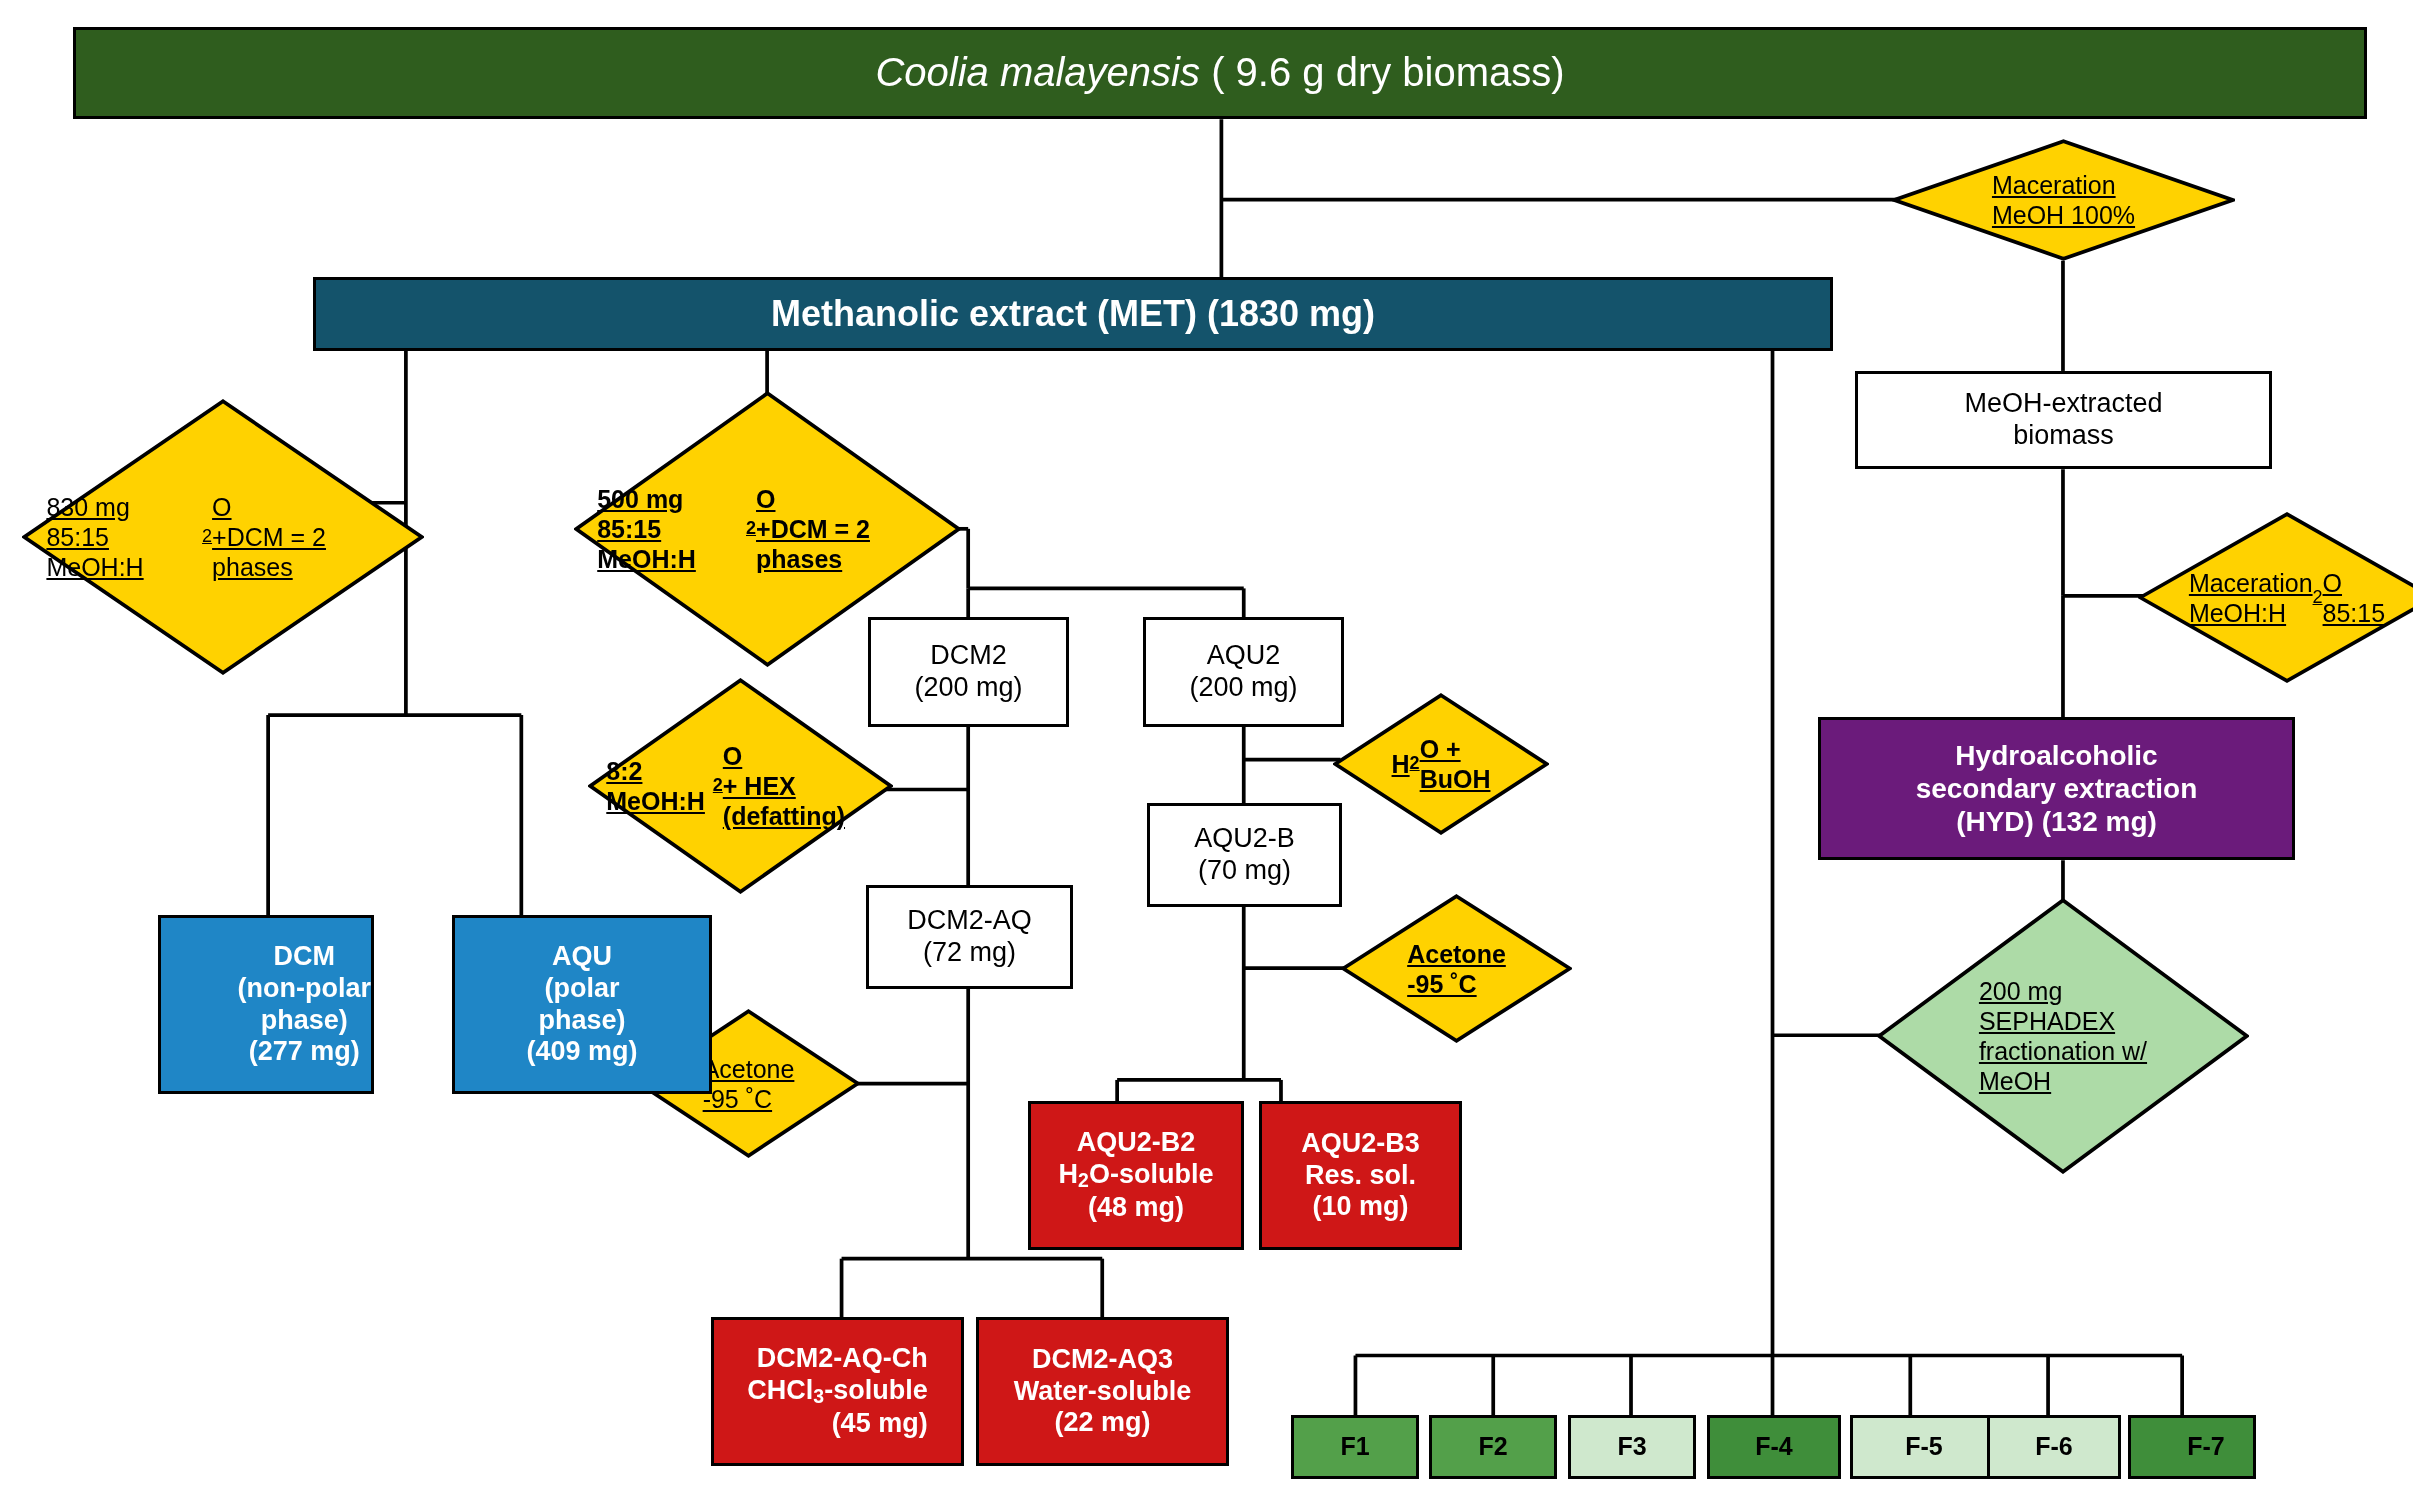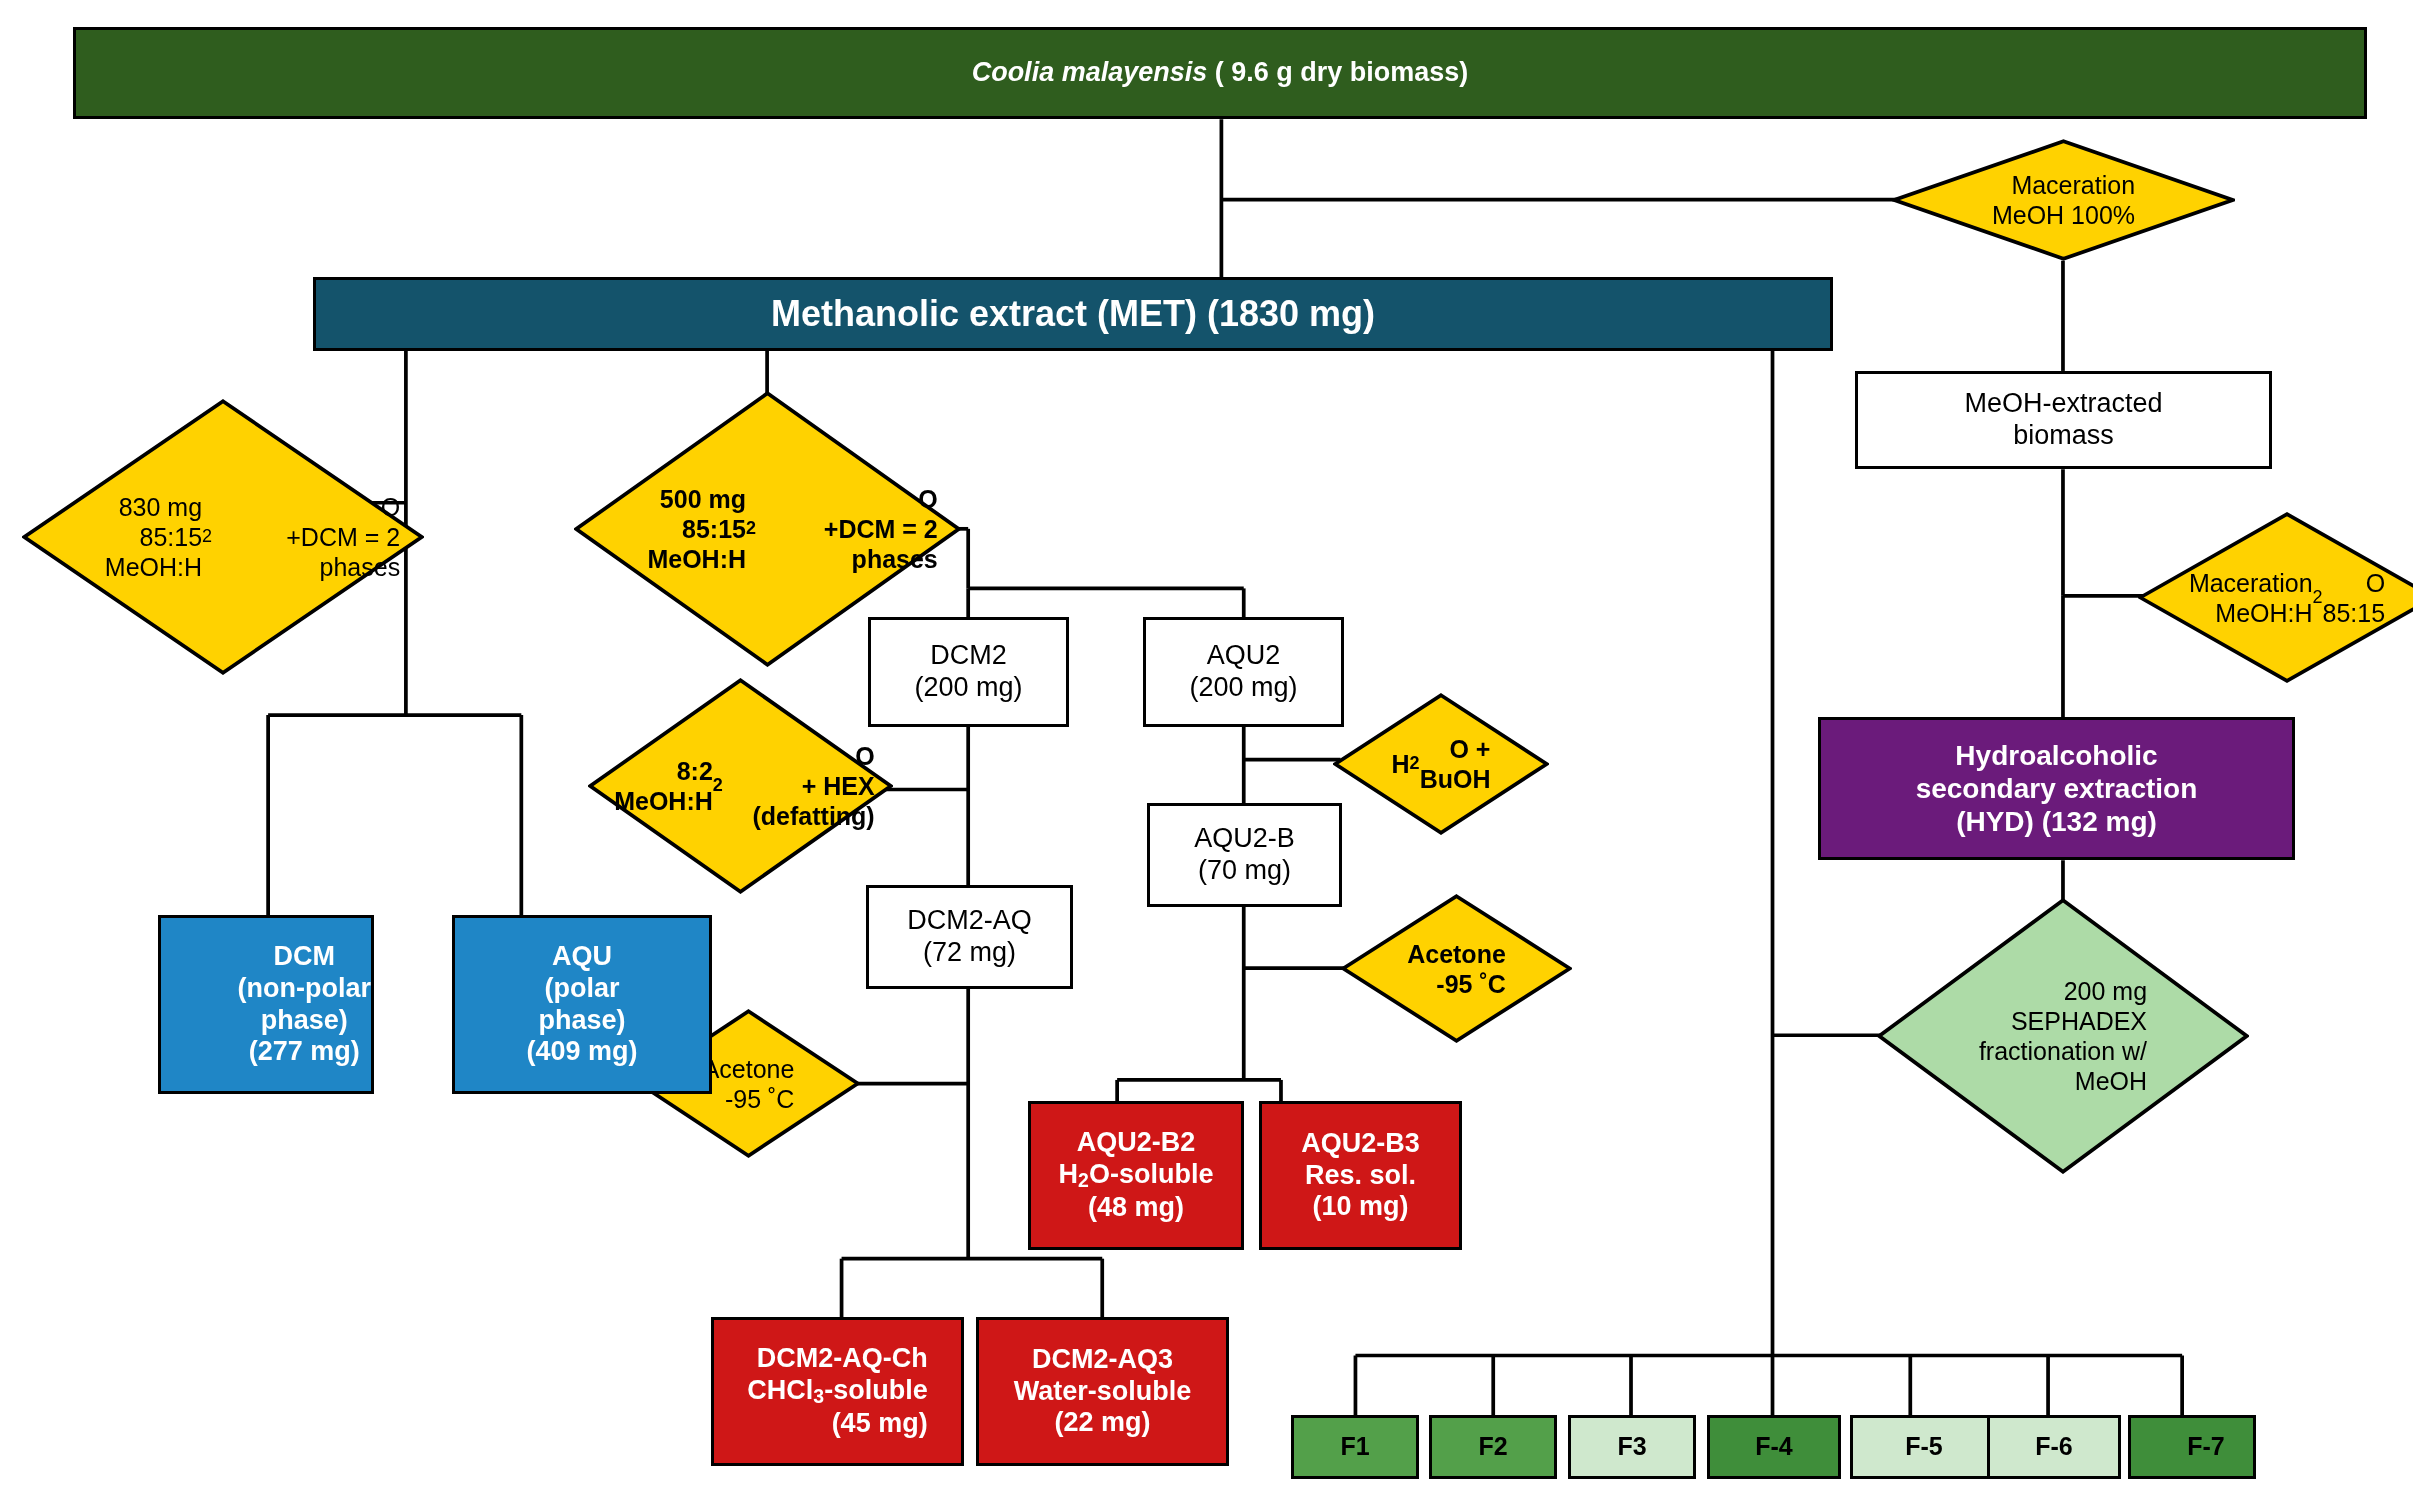--- a/index.html
+++ b/index.html
@@ -33,22 +33,22 @@
     justify-content: center;
     text-align: center;
     line-height: 1.18;
   }
   .rect {
     border: 3px solid #000000;
   }
   .title-bar {
     background: #2f5d1e;
     color: #ffffff;
-    font-size: 27px;
-    font-weight: bold;
+    font-size: 40px;
+    font-weight: normal;
   }
   .title-bar .ital { font-style: italic; }
   .met-bar {
     background: #14536b;
     color: #ffffff;
     font-size: 36px;
     font-weight: bold;
   }
   .blue-box {
     background: #1f86c6;
@@ -86,26 +86,27 @@
     left: 0; top: 0;
     width: 100%; height: 100%;
   }
   .diamond-label {
     position: absolute;
     left: 0; top: 0;
     width: 100%; height: 100%;
     display: flex;
     align-items: center;
     justify-content: center;
-    text-align: right;
+    text-align: left;
     font-size: 25px;
     line-height: 1.2;
     color: #000000;
     padding: 0 6%;
     box-sizing: border-box;
+    text-decoration: underline;
   }
   .diamond-label.bold { font-weight: bold; }
   sub { font-size: 0.72em; vertical-align: -0.22em; }
 </style>
 </head>
 <body>
 
 <div id="stage">
 
   <svg class="connectors" viewBox="0 0 3240 2022">

